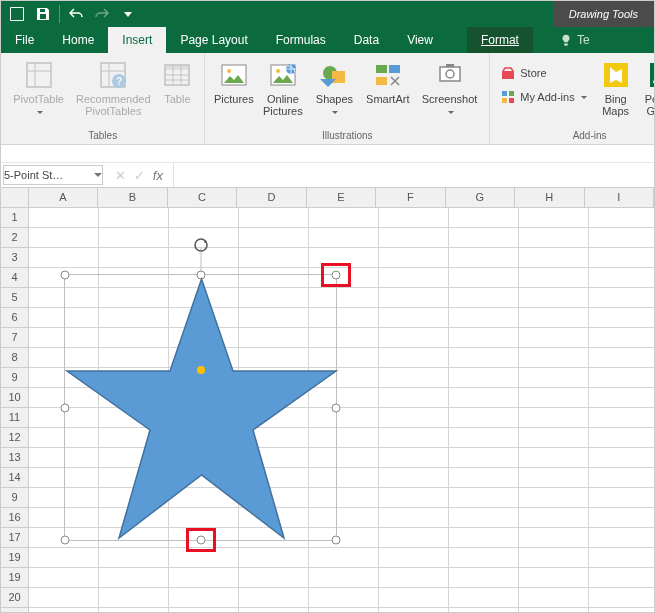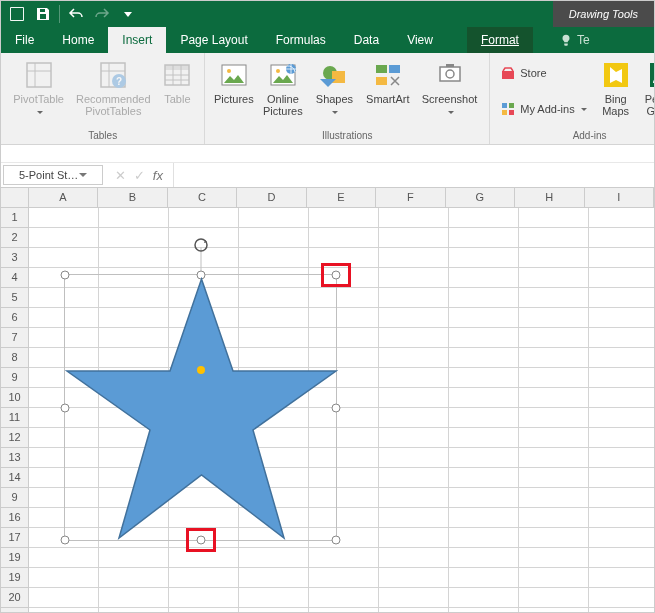--- a/index.html
+++ b/index.html
@@ -25,28 +25,28 @@
   
   .ribbon { background: #f1f1f1; height: 92px; display: flex; border-bottom: 1px solid #d4d4d4; }
   .group { border-right: 1px solid #d9d9d9; display: flex; flex-direction: column; }
   .group-body { flex: 1; display: flex; align-items: flex-start; padding: 4px 6px 0 6px; gap: 4px; }
   .group-label { text-align: center; font-size: 10px; color: #666; padding: 2px 0 3px; }
   .bigbtn { display: flex; flex-direction: column; align-items: center; justify-content: flex-start; padding: 2px 4px; min-width: 42px; cursor: pointer; text-align: center; }
   .bigbtn .icn { width: 32px; height: 32px; display: flex; align-items: center; justify-content: center; margin-bottom: 2px; }
   .bigbtn .lbl { font-size: 11px; line-height: 12px; color: #444; }
   .bigbtn.dim .lbl { color: #aaa; }
   .bigbtn.dim .icn { opacity: 0.45; }
-  .stackcol { display: flex; flex-direction: column; gap: 16px; justify-content: center; padding: 6px 4px; }
+  .stackcol { display: flex; flex-direction: column; gap: 4px; justify-content: center; padding: 6px 4px; }
   .smallbtn { display: flex; align-items: center; gap: 4px; font-size: 11px; color: #444; cursor: pointer; height: 20px; white-space: nowrap; }
   .smallbtn .si { width: 16px; height: 16px; display: inline-flex; align-items: center; justify-content: center; }
   .drop::after { content: ""; border: 3px solid transparent; border-top-color: #666; margin-left: 2px; transform: translateY(2px); display: inline-block; }
 
   
   .fxrow { height: 25px; border-bottom: 1px solid #ccc; background: #fff; display: flex; align-items: stretch; }
-  .namebox { width: 100px; border: 1px solid #ccc; margin: 2px; display: flex; align-items: center; padding: 0 15px; font-size: 11px; color: #444; justify-content: space-between; }
+  .namebox { width: 100px; border: 1px solid #ccc; margin: 2px; display: flex; align-items: center; padding: 0 0; font-size: 11px; color: #444; justify-content: space-between; }
   .namebox::after { content: ""; border: 4px solid transparent; border-top-color: #777; transform: translateY(2px); }
   .fxbtns { display: flex; align-items: center; gap: 8px; padding: 0 10px; border-right: 1px solid #e0e0e0; color: #bbb; }
   .fxbtns span { font-size: 13px; }
   .fxinput { flex: 1; padding: 0 6px; display: flex; align-items: center; font-size: 11px; }
 
   
   .sheet { position: relative; height: 468px; overflow: hidden; }
   .colhdr { position: absolute; top: 0; left: 0; right: 0; height: 20px; display: flex; background: #f0f0f0; border-bottom: 1px solid #ccc; z-index: 2; }
   .corner { width: 28px; border-right: 1px solid #ccc; background: #f0f0f0; }
   .ch { width: 70px; border-right: 1px solid #ccc; text-align: center; font-size: 11px; color: #555; line-height: 19px; }

